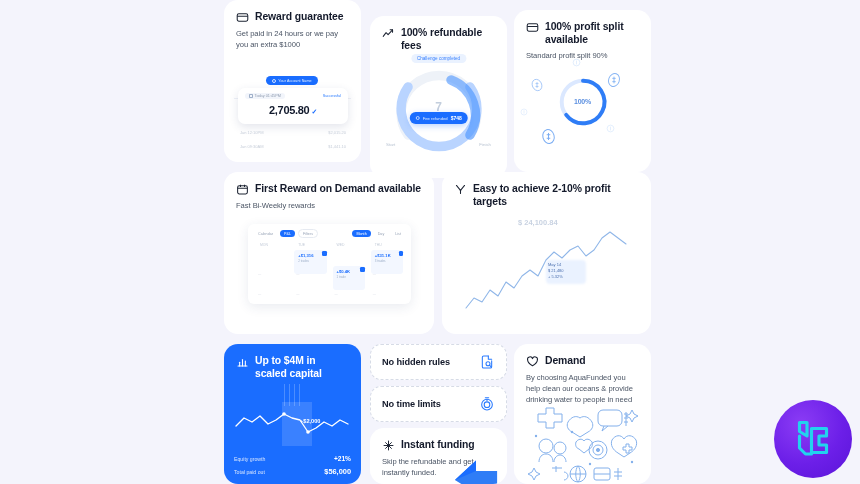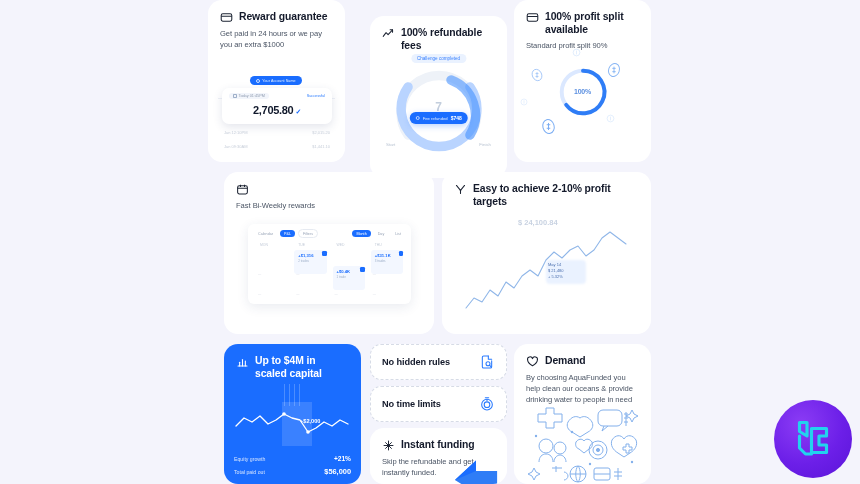--- a/index.html
+++ b/index.html
@@ -45,23 +45,23 @@
   }
   .card-sub {
     padding: 4px 12px 0 12px;
     font-size: 7.6px;
     color: #4b5565;
     line-height: 1.45;
     letter-spacing: -0.05px;
   }
 
   
-  #card-reward   { left: 208px; top: 0px;   width: 137px; height: 162px; }
+  #card-reward   { left: 224px; top: 0px;   width: 137px; height: 162px; }
   #card-refund   { left: 370px; top: 16px;   width: 137px; height: 162px; }
-  #card-split    { left: 514px; top: 0px;   width: 137px; height: 162px; }
+  #card-split    { left: 514px; top: 10px;   width: 137px; height: 162px; }
 
   
   .rg-art { position: absolute; left: 0; top: 62px; width: 137px; height: 100px; }
   .rg-pill {
     position: absolute; left: 42px; top: 14px;
     width: 52px; height: 9px;
     background: #1a6dff; border-radius: 6px;
     display: flex; align-items: center; justify-content: center; gap: 2px;
   }
   .rg-pill .dot { width: 4px; height: 4px; border: 1px solid #cfe0ff; border-radius: 50%; }
@@ -375,20 +375,21 @@
   </div>
 
   <div class="card" id="card-firstreward">
     <div class="card-head">
       <span class="card-ico">
         <svg viewBox="0 0 16 16" fill="none" stroke="currentColor" stroke-width="1.3">
           <rect x="2" y="3.5" width="12" height="10" rx="2"></rect>
           <path d="M2 6.5h12M5.5 2v3M10.5 2v3"></path>
         </svg>
       </span>
+      <span class="card-title">First Reward on Demand available</span>
     </div>
     <div class="card-sub">Fast Bi-Weekly rewards</div>
 
     <div class="cal-panel">
       <div class="cal-top">
         <div class="cal-seg">
           <span class="seg">Calendar</span>
           <span class="seg active">P&amp;L</span>
           <span class="seg outline">Filters</span>
         </div>

